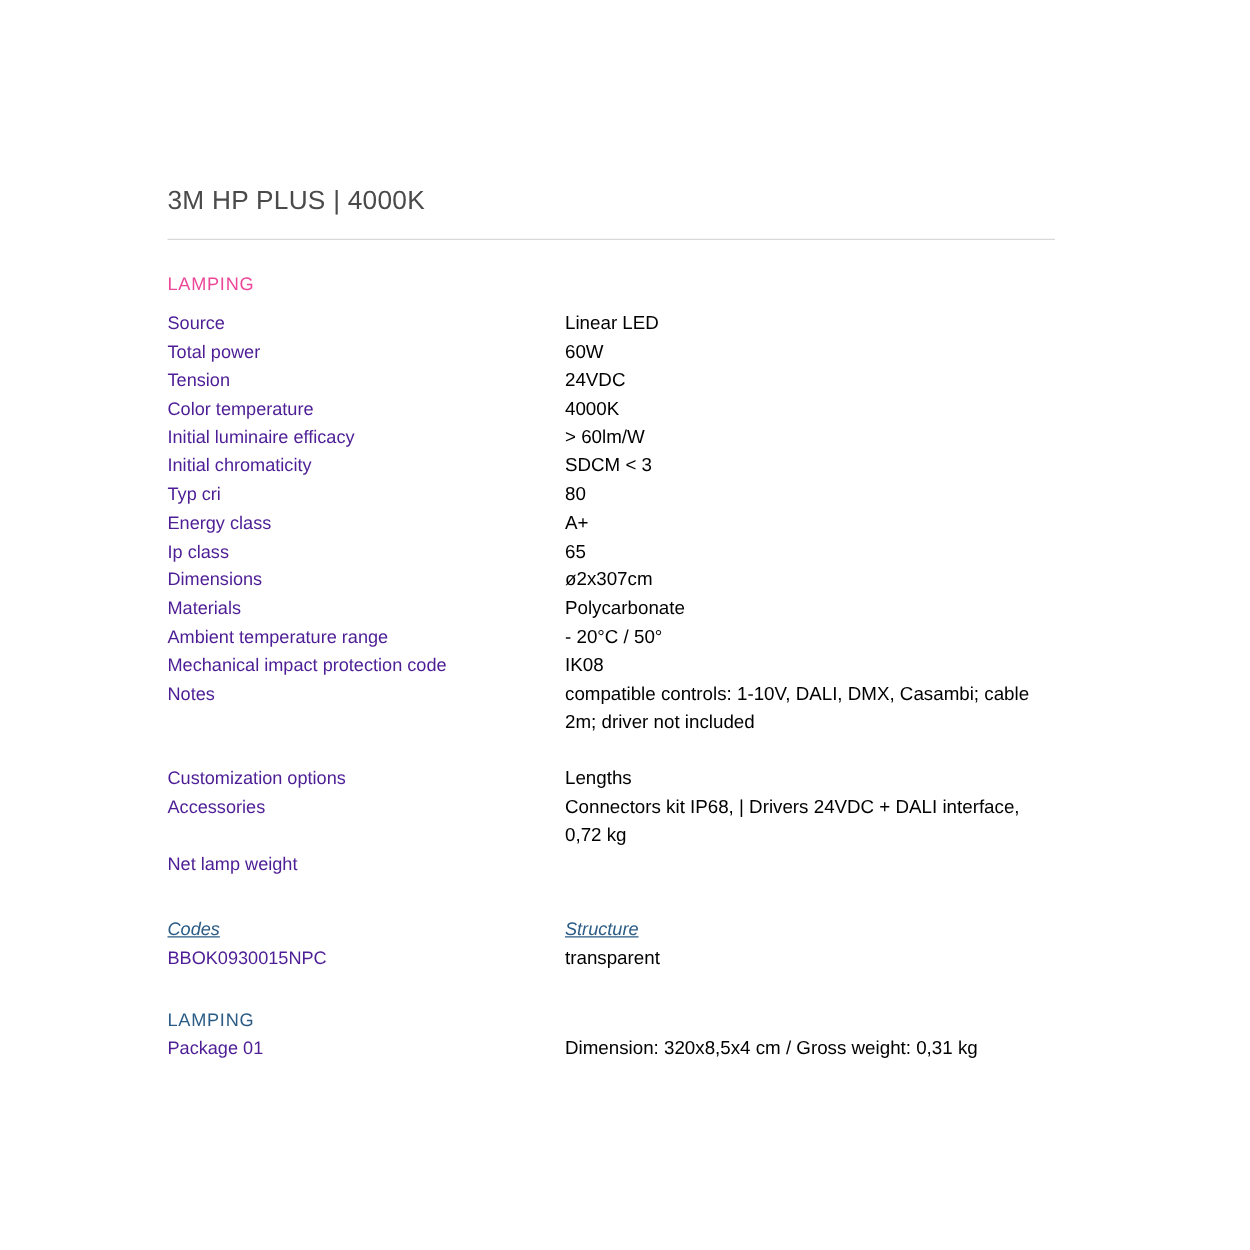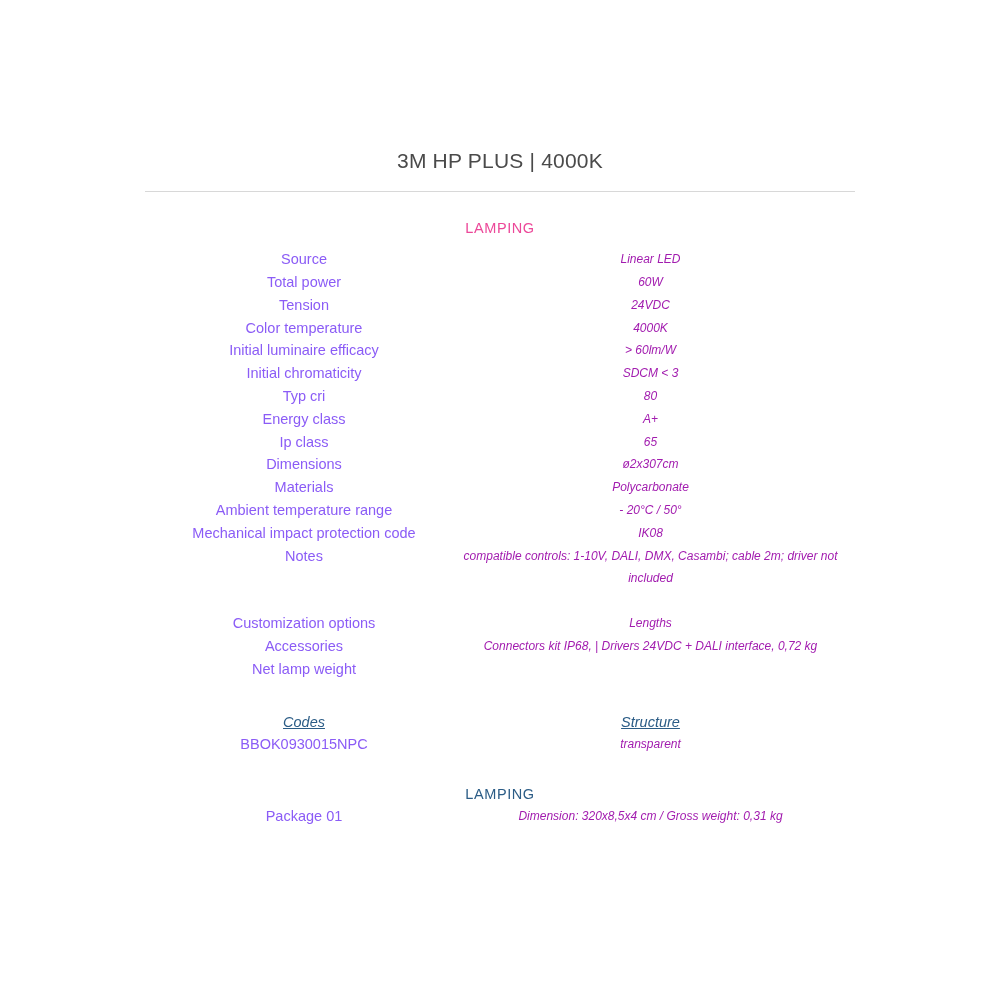--- a/index.html
+++ b/index.html
@@ -15,24 +15,23 @@
     -webkit-font-smoothing: antialiased;
   }
   .page {
     position: relative;
     width: 1000px;
     height: 1000px;
     box-sizing: border-box;
   }
   .content {
     position: absolute;
-    left: 145px;
+    left: 134px;
     top: 148px;
     width: 710px;
-    text-align: center;
   }
   .doc-title {
     font-size: 21px;
     font-weight: 400;
     color: #4a4a4a;
     letter-spacing: 0.2px;
     margin: 0 0 18px 0;
     line-height: 1.2;
   }
   .title-rule {
@@ -49,28 +48,27 @@
   }
   .spec-row {
     display: flex;
     align-items: flex-start;
     line-height: 22.8px;
   }
   .spec-label {
     width: 318px;
     flex: 0 0 318px;
     font-size: 14.5px;
-    color: #8b5cf6;
+    color: #4c1d95;
   }
   .spec-value {
     flex: 1 1 auto;
-    font-size: 12px;
-    color: #a21caf;
+    font-size: 15px;
+    color: #000000;
     max-width: 375px;
-    font-style: italic;
   }
   .gap-sm { height: 22px; }
   .gap-lg { height: 30px; }
   .codes-head {
     display: flex;
     align-items: flex-start;
     line-height: 22.8px;
   }
   .codes-head .spec-label,
   .codes-head .spec-value {

